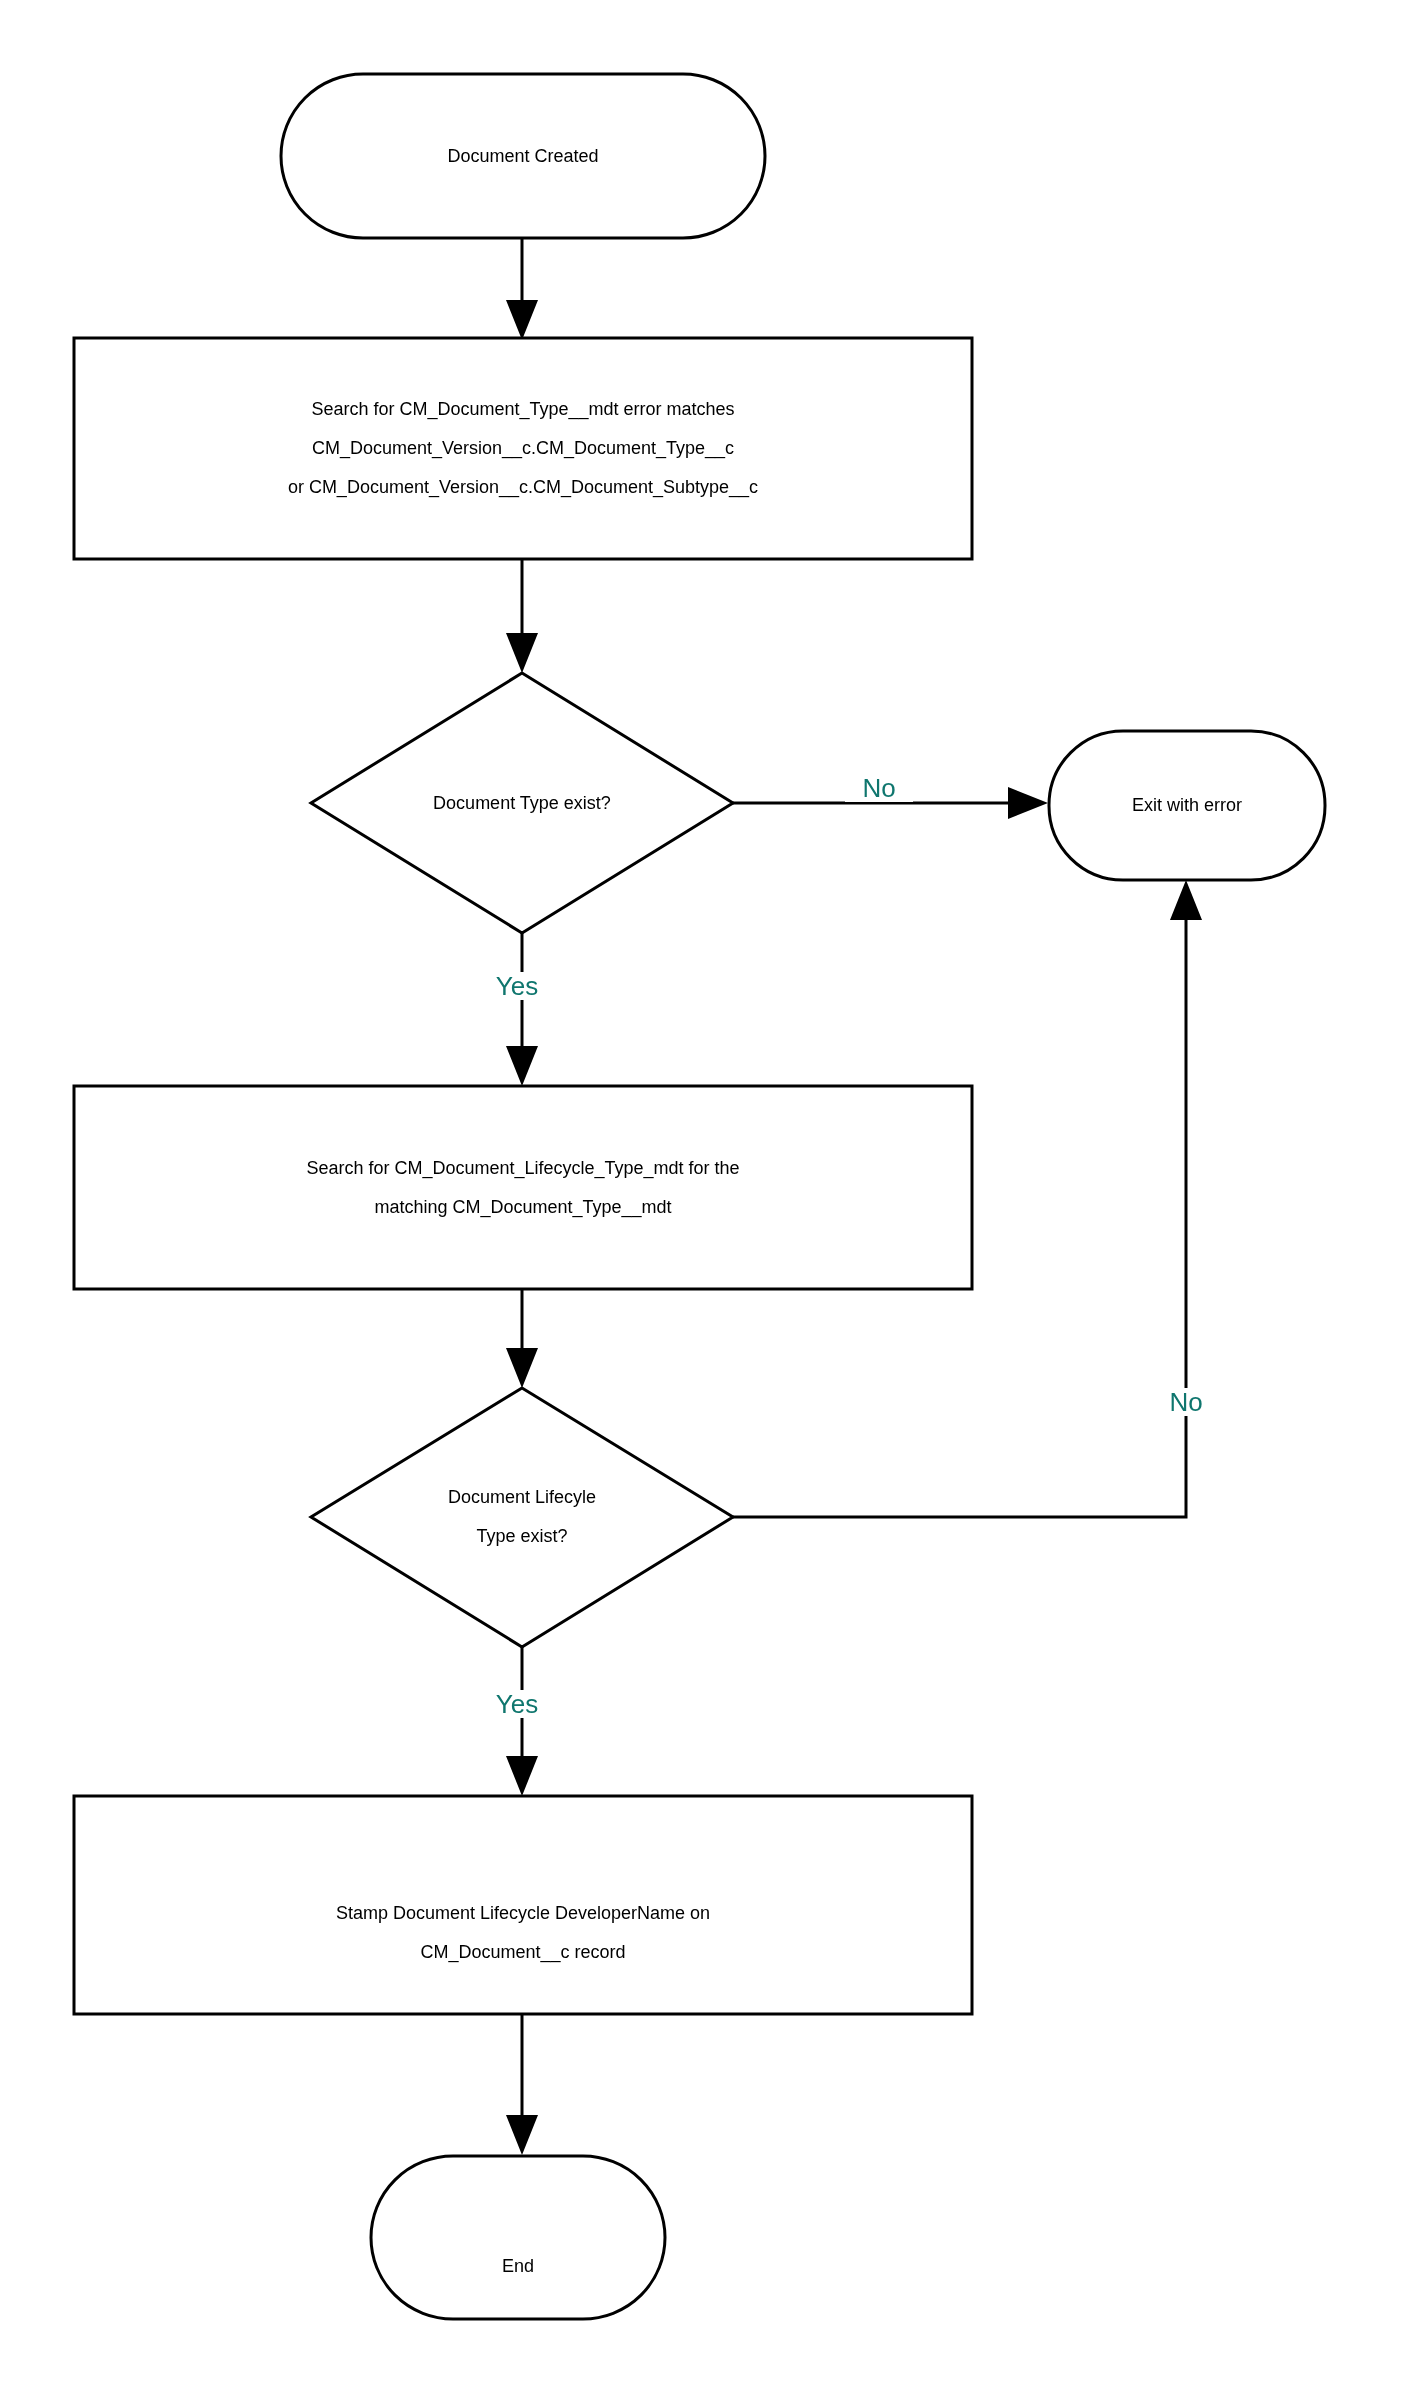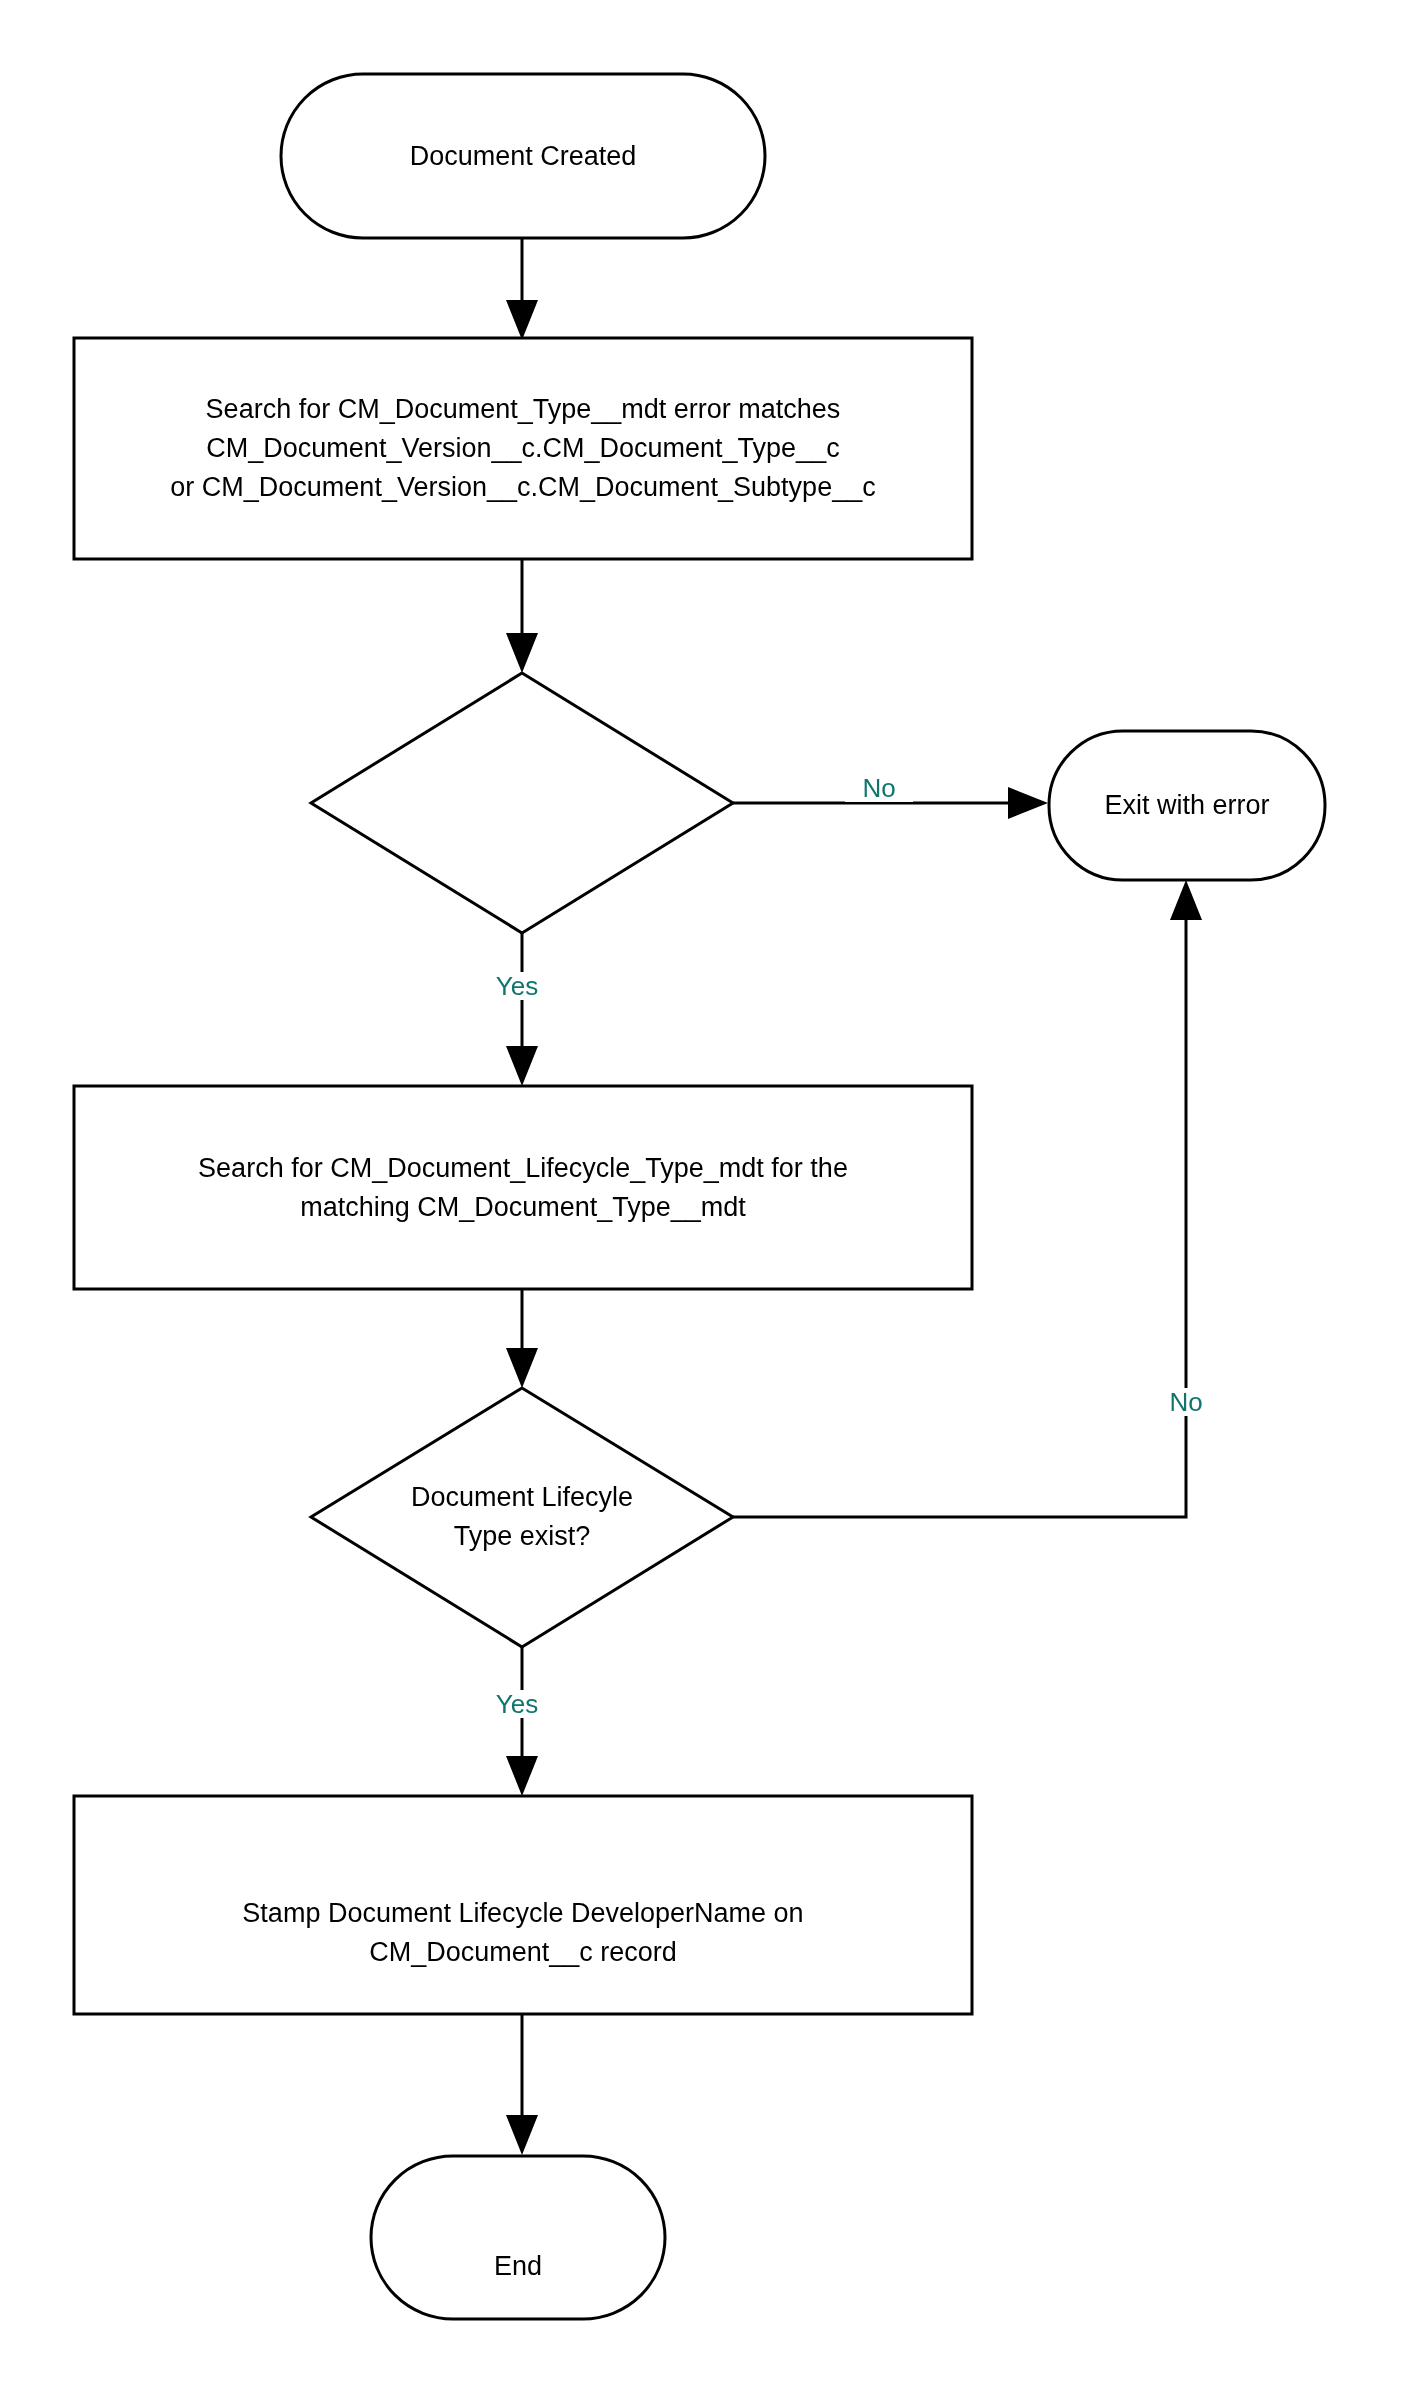--- a/index.html
+++ b/index.html
@@ -40,21 +40,21 @@
   .arrow-head {
     fill: #000000;
     stroke: none;
   }
   .node-text {
     position: absolute;
     display: flex;
     align-items: center;
     justify-content: center;
     text-align: center;
-    font-size: 27px;
+    font-size: 18px;
     line-height: 39px;
     color: #000000;
     white-space: pre-line;
     pointer-events: none;
   }
   .edge-label {
     position: absolute;
     font-size: 26px;
     line-height: 28px;
     color: #0f766e;
@@ -127,20 +127,21 @@
     <rect class="node-shape" x="371" y="2156" width="294" height="163" rx="82" ry="82"></rect>
 
   </svg>
 
   <div class="node-text" style="left:281px; top:74px; width:484px; height:164px;">Document Created</div>
 
   <div class="node-text" style="left:74px; top:338px; width:898px; height:221px;">Search for CM_Document_Type__mdt error matches
 CM_Document_Version__c.CM_Document_Type__c
 or CM_Document_Version__c.CM_Document_Subtype__c</div>
 
+  <div class="node-text" style="left:322px; top:743px; width:400px; height:120px;">Document Type exist?</div>
 
   <div class="node-text" style="left:74px; top:1086px; width:898px; height:203px;">Search for CM_Document_Lifecycle_Type_mdt for the
 matching CM_Document_Type__mdt</div>
 
   <div class="node-text" style="left:1049px; top:731px; width:276px; height:149px;">Exit with error</div>
 
   <div class="node-text" style="left:342px; top:1447px; width:360px; height:140px;">Document Lifecyle
 Type exist?</div>
 
   <div class="node-text" style="left:74px; top:1824px; width:898px; height:218px;">Stamp Document Lifecycle DeveloperName on

